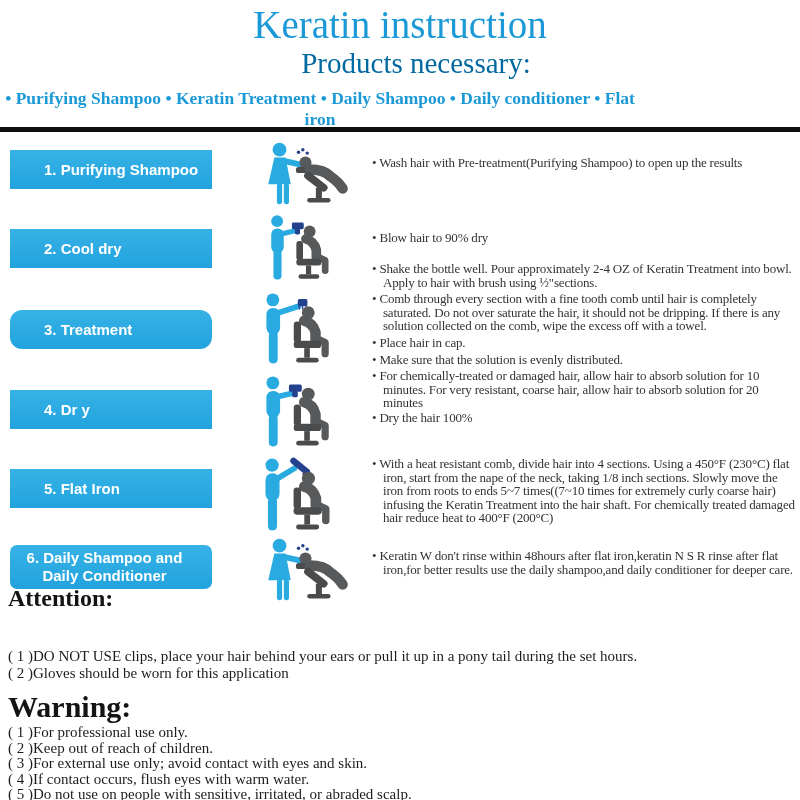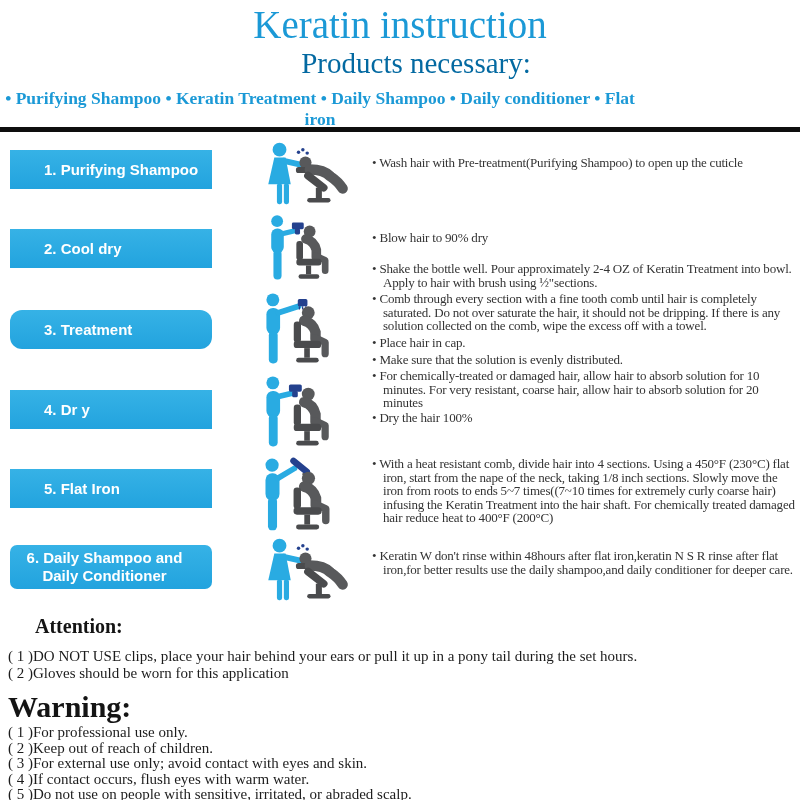--- a/index.html
+++ b/index.html
@@ -41,21 +41,21 @@
   .steptext { left:372px; width:424px; color:#333333; font-size:13px;
               line-height:13.6px; letter-spacing:-0.2px; }
   .steptext ul { margin:0; padding:0; list-style:none; }
   .steptext li { margin:0 0 3px 0; padding-left:11px; text-indent:-11px; }
   .steptext li::before { content:"• "; }
   .t1 { top:156px; } .t2 { top:231px; } .t3 { top:262px; }
   .t4 { top:411px; } .t5 { top:457px; } .t6 { top:549px; }
 
   
   .sec-head { left:8px; font-weight:bold; color:#141414; }
-  .att-h { top:615px; font-size:20px;margin-left:27px; }
+  .att-h { top:585px; font-size:24px; }
   .warn-h { top:690px; font-size:30px; }
   .sec-list { left:8px; width:788px; color:#1c1c1c; font-size:15px; }
   .sec-list ul { margin:0; padding:0; list-style:none; }
   .att-list { top:648px; } .att-list li { line-height:16.5px; }
   .warn-list { top:725px; } .warn-list li { line-height:15.6px; }
 </style>
 </head>
 <body>
 
 <svg width="0" height="0" style="position:absolute" aria-hidden="true">
@@ -133,21 +133,21 @@
 <div class="abs divider"></div>
 
 <div class="abs banner b1">
     <span>1. Purifying Shampoo</span>
   </div>
 <svg class="icon i1">
     <use href="#sym-wash"></use>
   </svg>
 <div class="abs steptext t1">
     <ul>
-      <li>Wash hair with Pre-treatment(Purifying Shampoo) to open up the cuticle</li>
+      <li>Wash hair with Pre-treatment(Purifying Shampoo) to open up the results</li>
     </ul>
   </div>
 
 <div class="abs banner b2">
     <span>2. Cool dry</span>
   </div>
 <svg class="icon i2">
     <use href="#sym-chair-dryer"></use>
   </svg>
 <div class="abs steptext t2">

